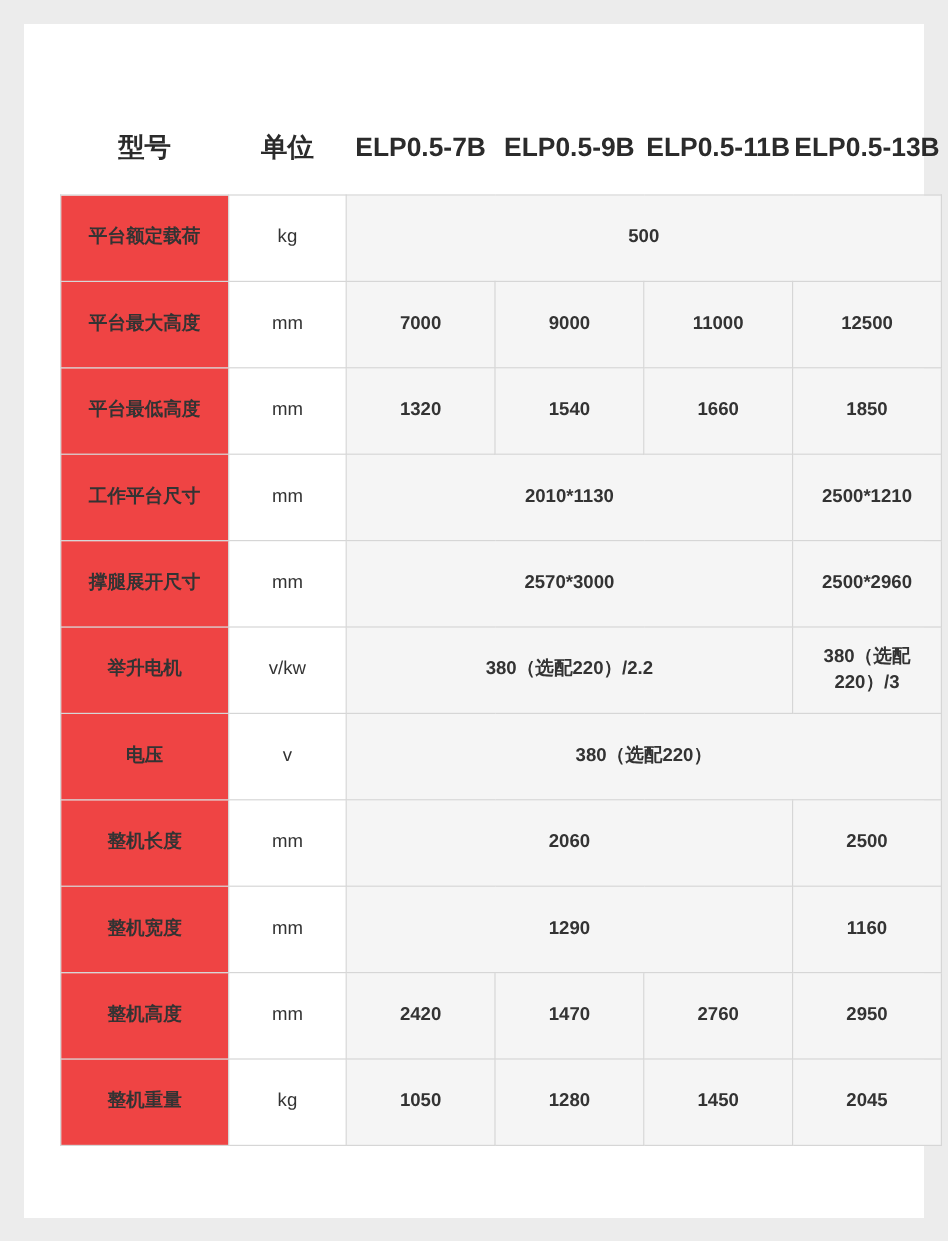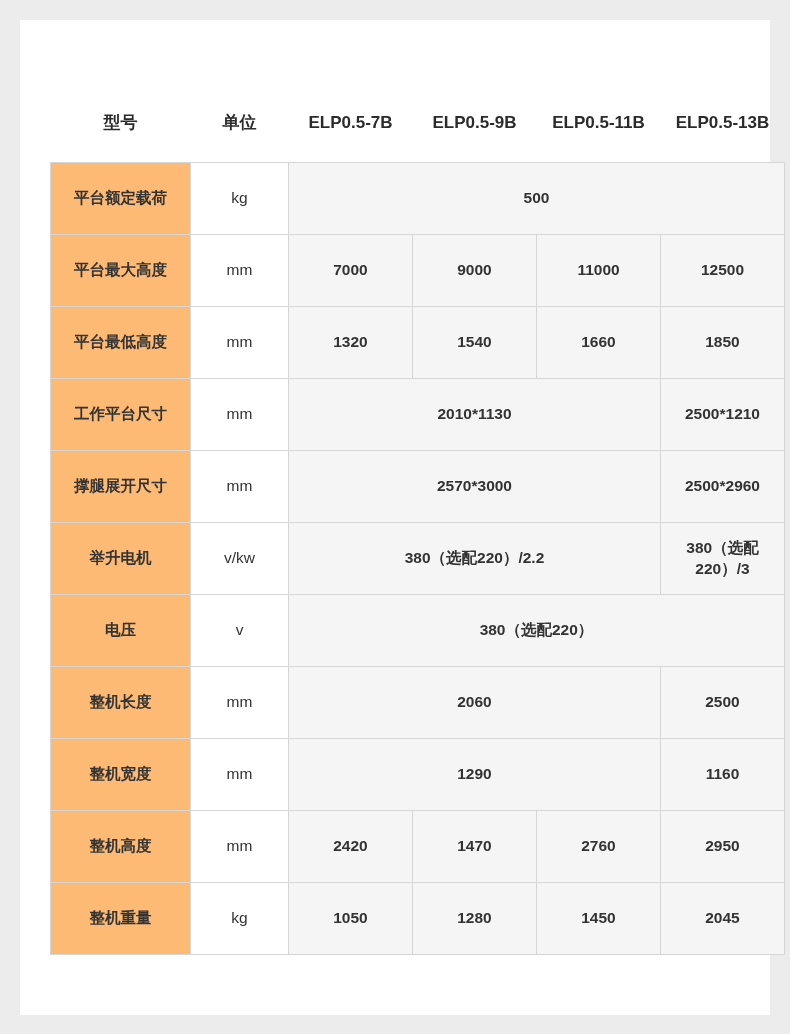--- a/index.html
+++ b/index.html
@@ -38,31 +38,31 @@
     font-size: 15.5px;
     color: #333333;
     padding: 0;
     height: 71px;
     line-height: 1.35;
   }
   
   table.spec tr.header td {
     border: none;
     font-weight: bold;
-    font-size: 17px;
+    font-size: 22px;
     color: #2b2b2b;
     height: 66px;
     padding-bottom: 6px;
   }
   
   td.label {
     font-weight: bold;
     font-size: 16px;
     color: #2b2b2b;
-    background: #fdba74;
+    background: #ef4444;
   }
   td.unit {
     font-size: 15.5px;
     color: #333333;
     background: #ffffff;
   }
   td.shade {
     background: #f5f5f5;
     font-weight: bold;
   }

